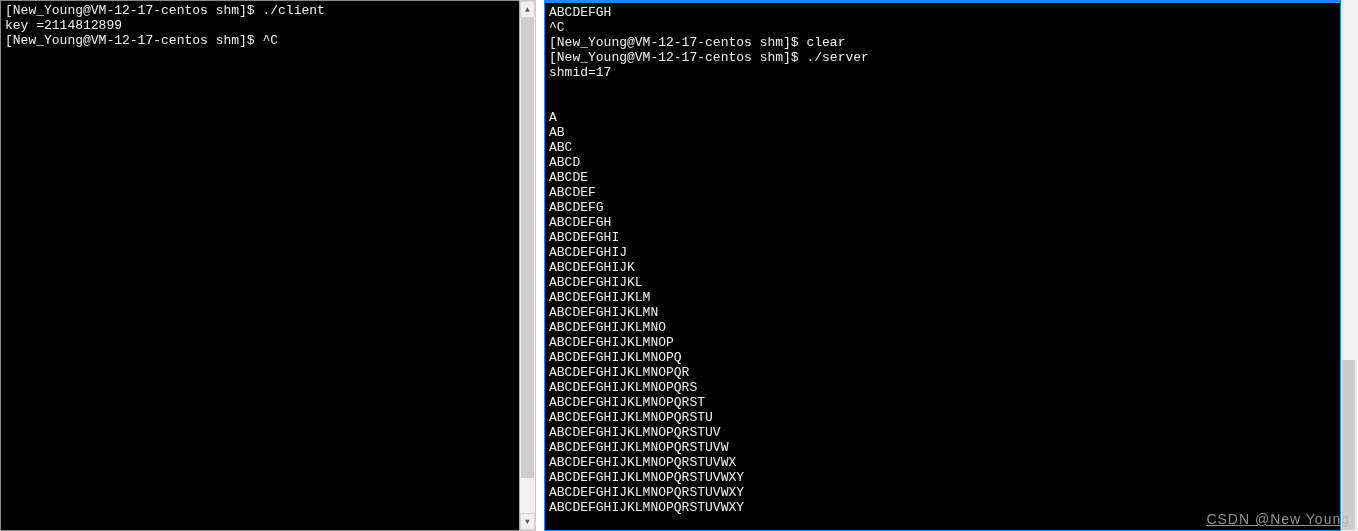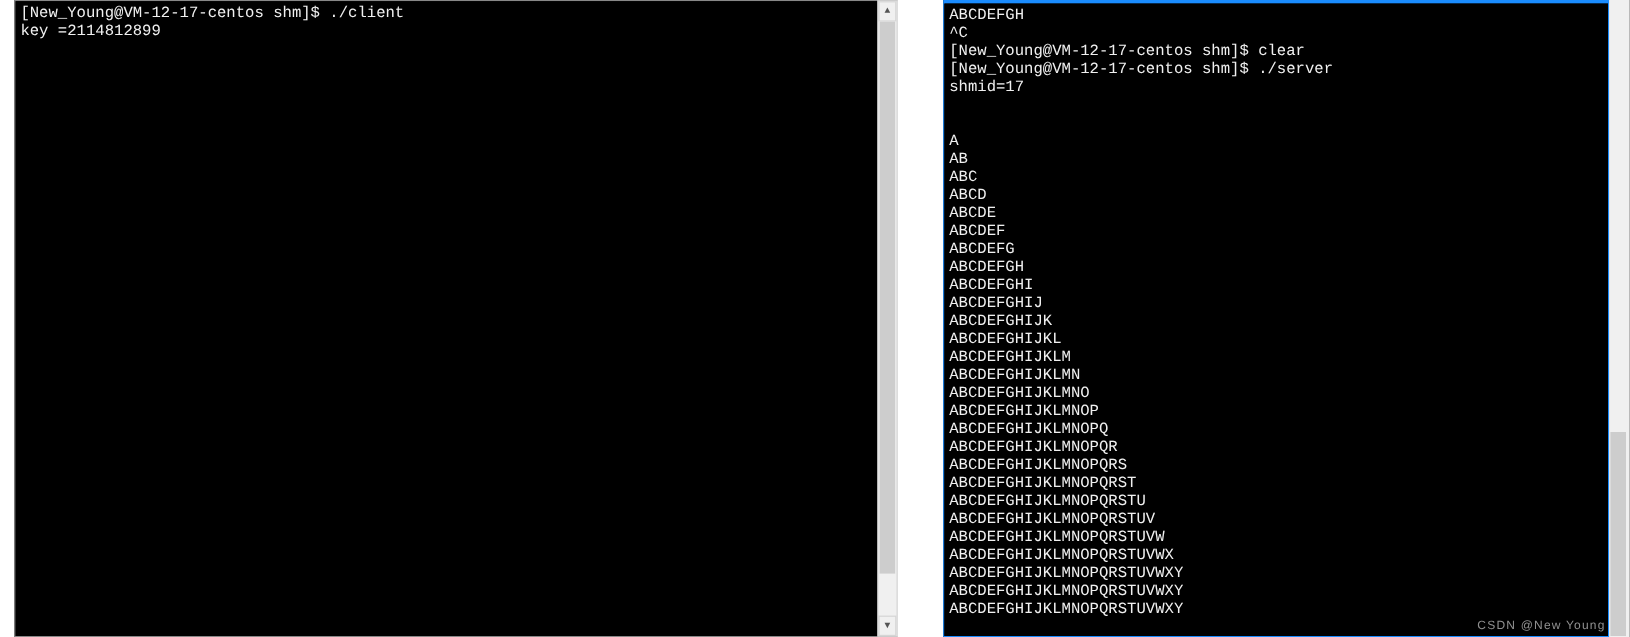--- a/index.html
+++ b/index.html
@@ -19,33 +19,31 @@
     .container {
       display: flex;
       width: 100%;
       height: 100%;
     }
     .pane {
       position: relative;
       height: 100%;
     }
     .pane-left {
-      width: 736px;
+      width: 536px;
       display: flex;
-      margin-left: 12px;
     }
     .pane-gap {
       width: 8px;
       background: #ffffff;
     }
     .pane-right {
       flex: 1;
       display: flex;
       position: relative;
-      margin-left: 30px;
     }
     .terminal-outer-left {
       flex: 1;
       border: 1px solid #888;
       border-right: none;
       background: #000;
     }
     .terminal-outer-right {
       flex: 1;
       border: 1px solid #1a8cff;
@@ -122,37 +120,38 @@
       height: 13px;
       border: 1px solid #3af23a;
       vertical-align: text-bottom;
       margin-bottom: -1px;
     }
     .line {
       display: block;
     }
     .watermark {
       position: absolute;
-      right: 20px;
+      right: 8px;
       bottom: 4px;
       color: rgba(180,180,180,0.8);
       font-family: Arial, sans-serif;
-      font-size: 10px;
+      font-size: 14px;
       letter-spacing: 1px;
       pointer-events: none;
+      text-decoration: underline;
     }
   </style>
 </head>
 <body>
 
 <div class="container">
 
   <div class="pane pane-left">
     <div class="terminal-outer-left">
-      <div class="terminal" id="terminal-left"><span class="line">[New_Young@VM-12-17-centos shm]$ ./client</span><span class="line">key =2114812899</span></div>
+      <div class="terminal" id="terminal-left"><span class="line">[New_Young@VM-12-17-centos shm]$ ./client</span><span class="line">key =2114812899</span><span class="line">[New_Young@VM-12-17-centos shm]$ ^C</span></div>
     </div>
     <div class="scrollbar">
       <div class="scroll-arrow scroll-arrow-up">▲</div>
       <div class="scroll-track">
         <div class="scroll-thumb-left"></div>
       </div>
       <div class="scroll-arrow scroll-arrow-down-left">▼</div>
     </div>
   </div>
 

